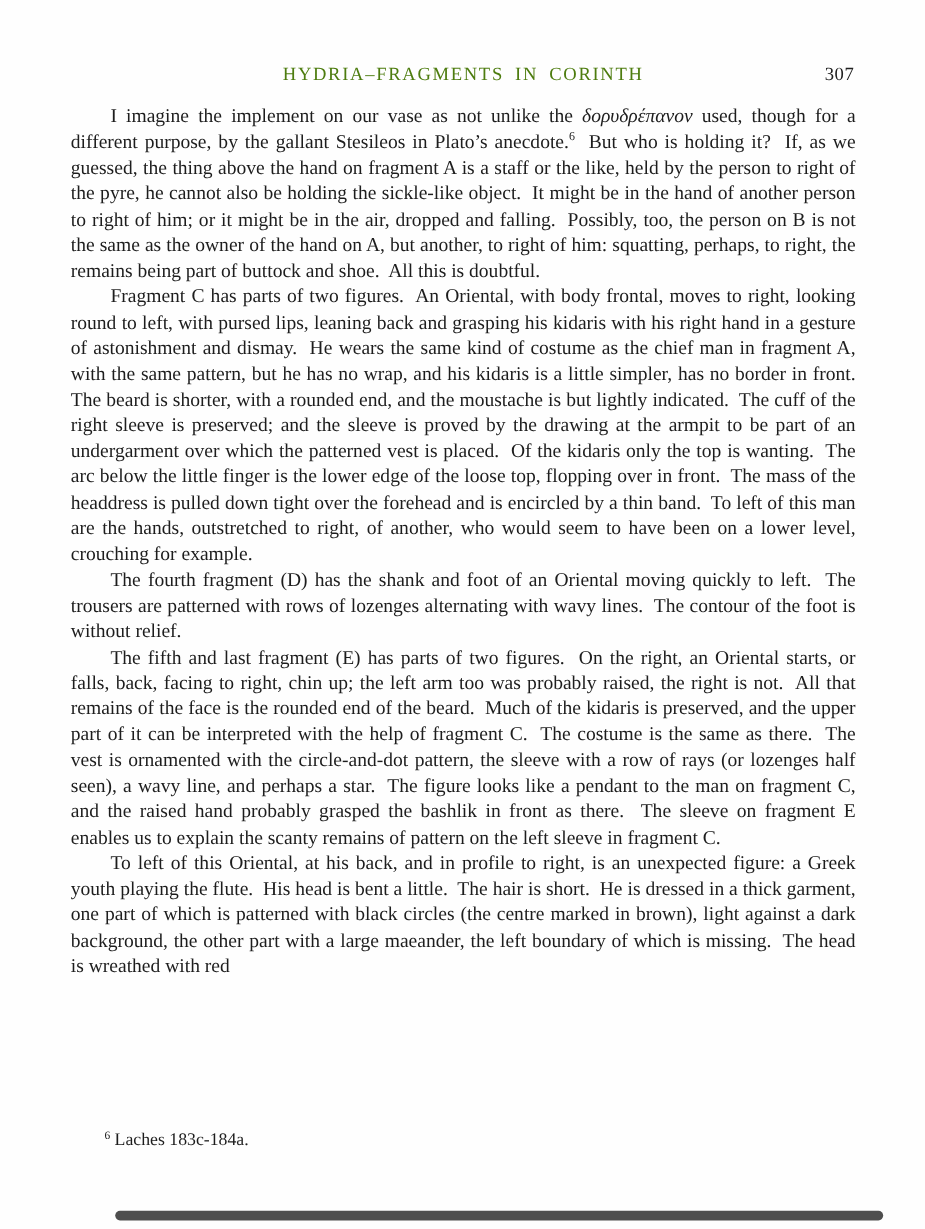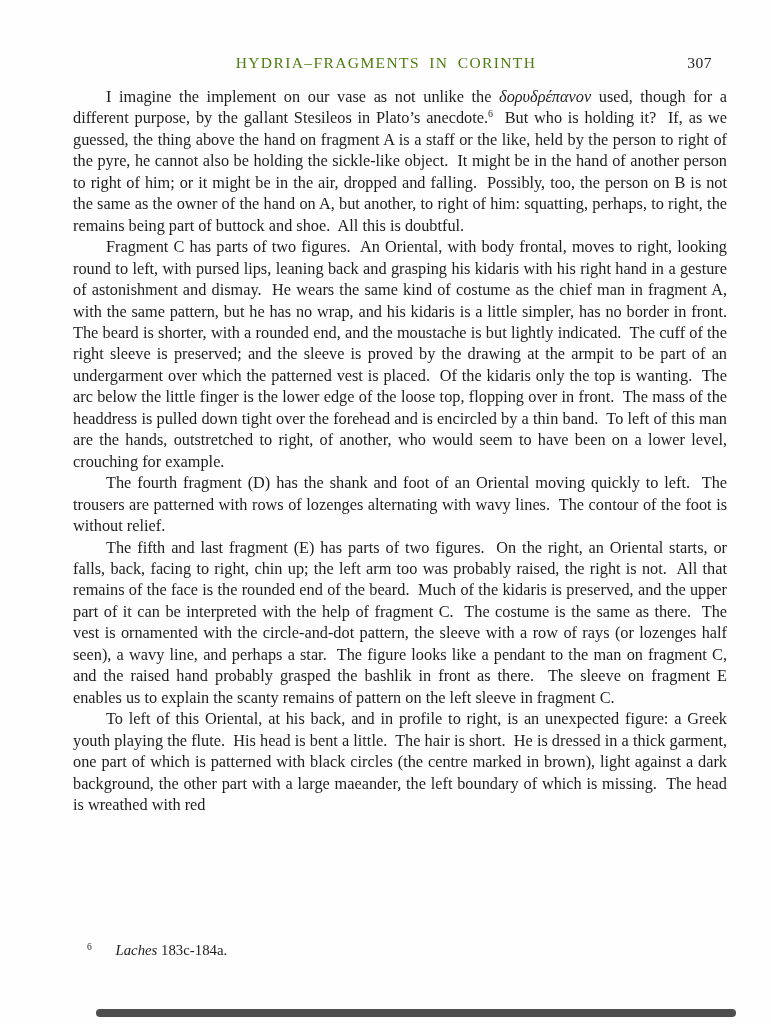--- a/index.html
+++ b/index.html
@@ -35,21 +35,21 @@
     right: 1px;
     top: 0;
     font-size: 15.5px;
     letter-spacing: 0.5px;
     color: #202020;
     text-align: center;
   }
   .article-body {
     position: absolute;
     top: 86px;
-    left: 73px;
+    left: 59px;
     width: 654px;
     font-size: 16.3px;
     line-height: 21.45px;
     text-align: justify;
     font-family: Liberation Serif, serif;
   }
   .article-body p {
     margin: 0;
     text-indent: 33px;
     white-space: pre-wrap;
@@ -70,22 +70,20 @@
     font-size: 14.8px;
     line-height: 19px;
     padding-left: 28px;
     box-sizing: border-box;
   }
   .footnote sup.fnref {
     vertical-align: 5px;
     font-size: 9.5px;
   }
   .work-title {
-    font-style: italic;
-    margin-left: 20px;
   }
   .scan-artifact-bar {
     position: absolute;
     left: 96px;
     top: 1009px;
     width: 640px;
     height: 8px;
     background: #4e4e4e;
     border-radius: 4px;
     filter: blur(0.6px);

